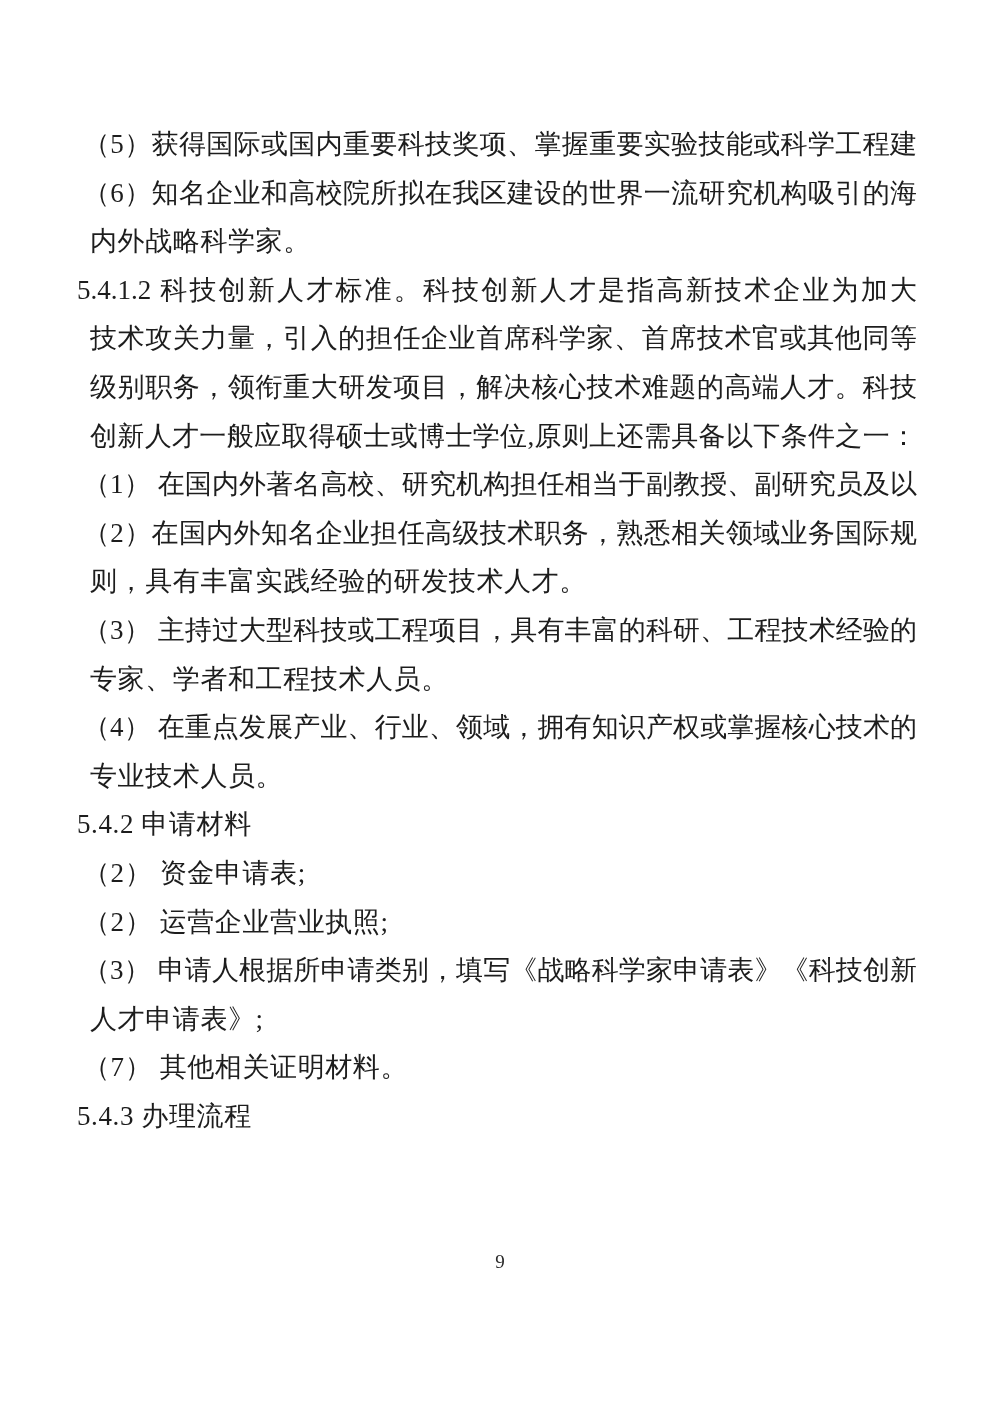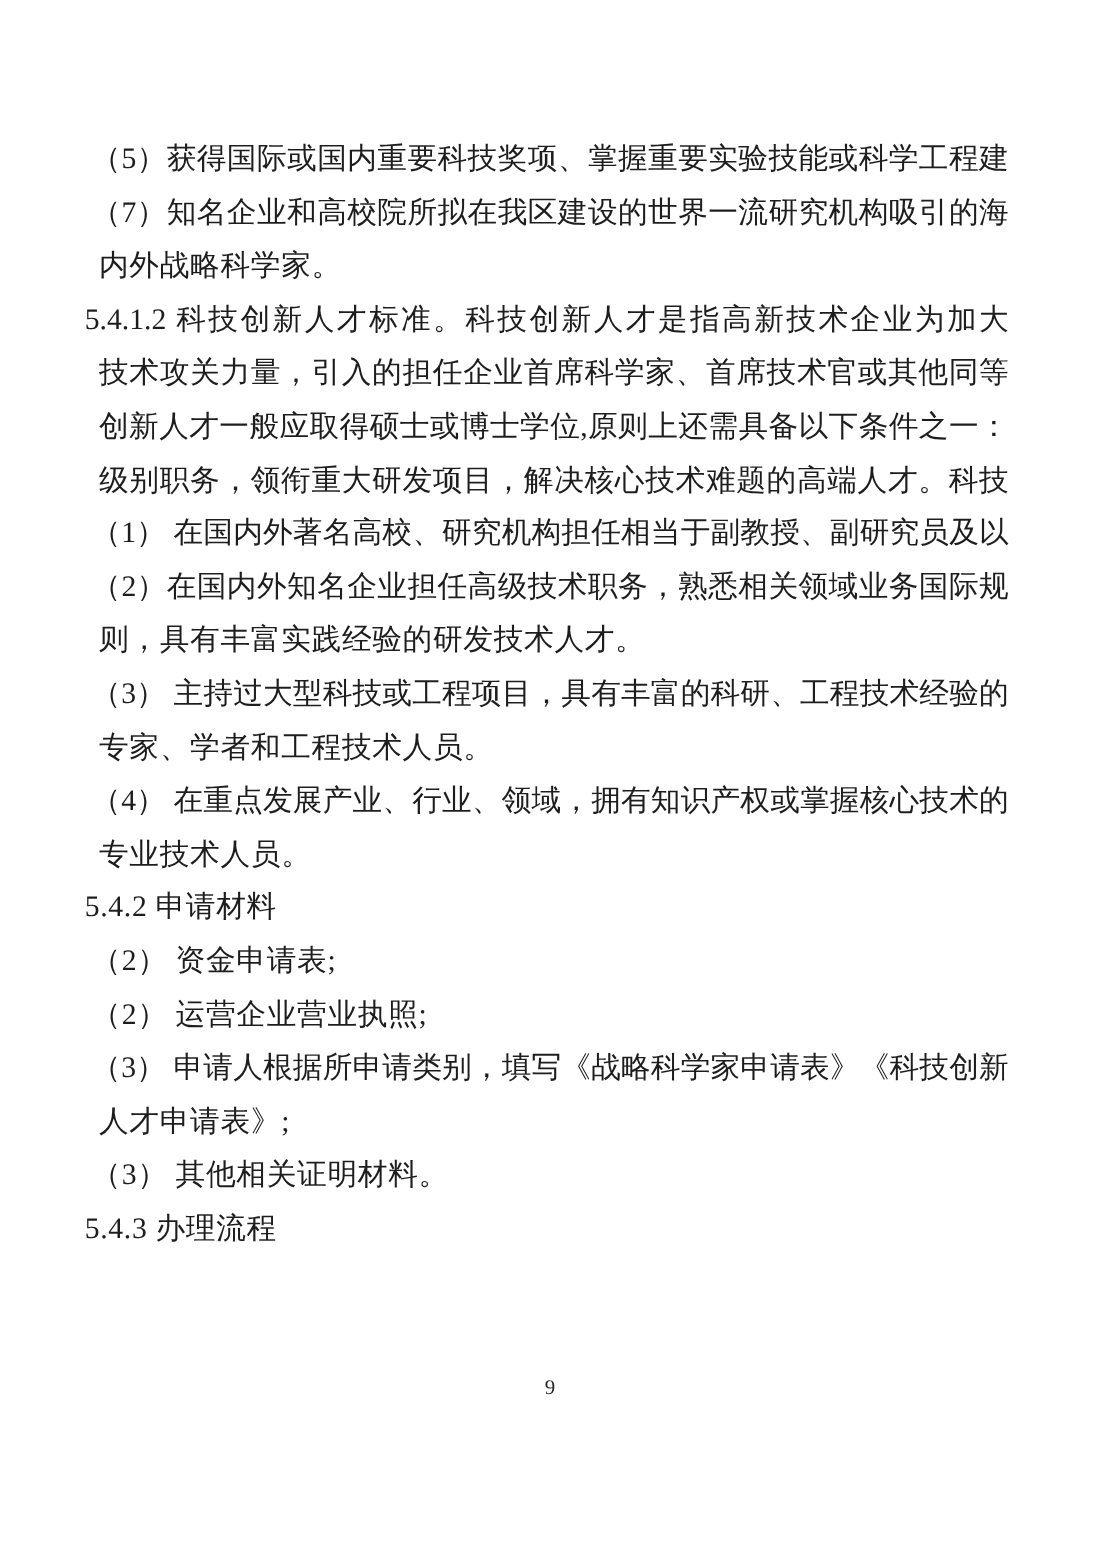--- a/index.html
+++ b/index.html
@@ -51,35 +51,35 @@
     font-size: 19px;
     color: #2a2a2a;
   }
 </style>
 </head>
 <body>
 
 <div class="page">
   <div class="col">
     <div class="ln it j">（5）获得国际或国内重要科技奖项、掌握重要实验技能或科学工程建</div>
-    <div class="ln it j">（7）知名企业和高校院所拟在我区建设的世界一流研究机构吸引的海</div>
+    <div class="ln it j">（6）知名企业和高校院所拟在我区建设的世界一流研究机构吸引的海</div>
     <div class="ln">内外战略科学家。</div>
     <div class="ln hd j">5.4.1.2 科技创新人才标准。科技创新人才是指高新技术企业为加大</div>
     <div class="ln j">技术攻关力量，引入的担任企业首席科学家、首席技术官或其他同等</div>
+    <div class="ln j">级别职务，领衔重大研发项目，解决核心技术难题的高端人才。科技</div>
     <div class="ln j">创新人才一般应取得硕士或博士学位,原则上还需具备以下条件之一：</div>
-    <div class="ln j">级别职务，领衔重大研发项目，解决核心技术难题的高端人才。科技</div>
     <div class="ln it j">（1） 在国内外著名高校、研究机构担任相当于副教授、副研究员及以</div>
     <div class="ln it j">（2）在国内外知名企业担任高级技术职务，熟悉相关领域业务国际规</div>
     <div class="ln">则，具有丰富实践经验的研发技术人才。</div>
     <div class="ln it j">（3） 主持过大型科技或工程项目，具有丰富的科研、工程技术经验的</div>
     <div class="ln">专家、学者和工程技术人员。</div>
     <div class="ln it j">（4） 在重点发展产业、行业、领域，拥有知识产权或掌握核心技术的</div>
     <div class="ln">专业技术人员。</div>
     <div class="ln hd">5.4.2 申请材料</div>
     <div class="ln it">（2） 资金申请表;</div>
     <div class="ln it">（2） 运营企业营业执照;</div>
     <div class="ln it j">（3） 申请人根据所申请类别，填写《战略科学家申请表》《科技创新</div>
     <div class="ln">人才申请表》;</div>
-    <div class="ln it">（3） 其他相关证明材料。</div>
+    <div class="ln it">（7） 其他相关证明材料。</div>
     <div class="ln hd">5.4.3 办理流程</div>
   </div>
   <div class="pageno">9</div>
 </div>
 
 </body></html>

